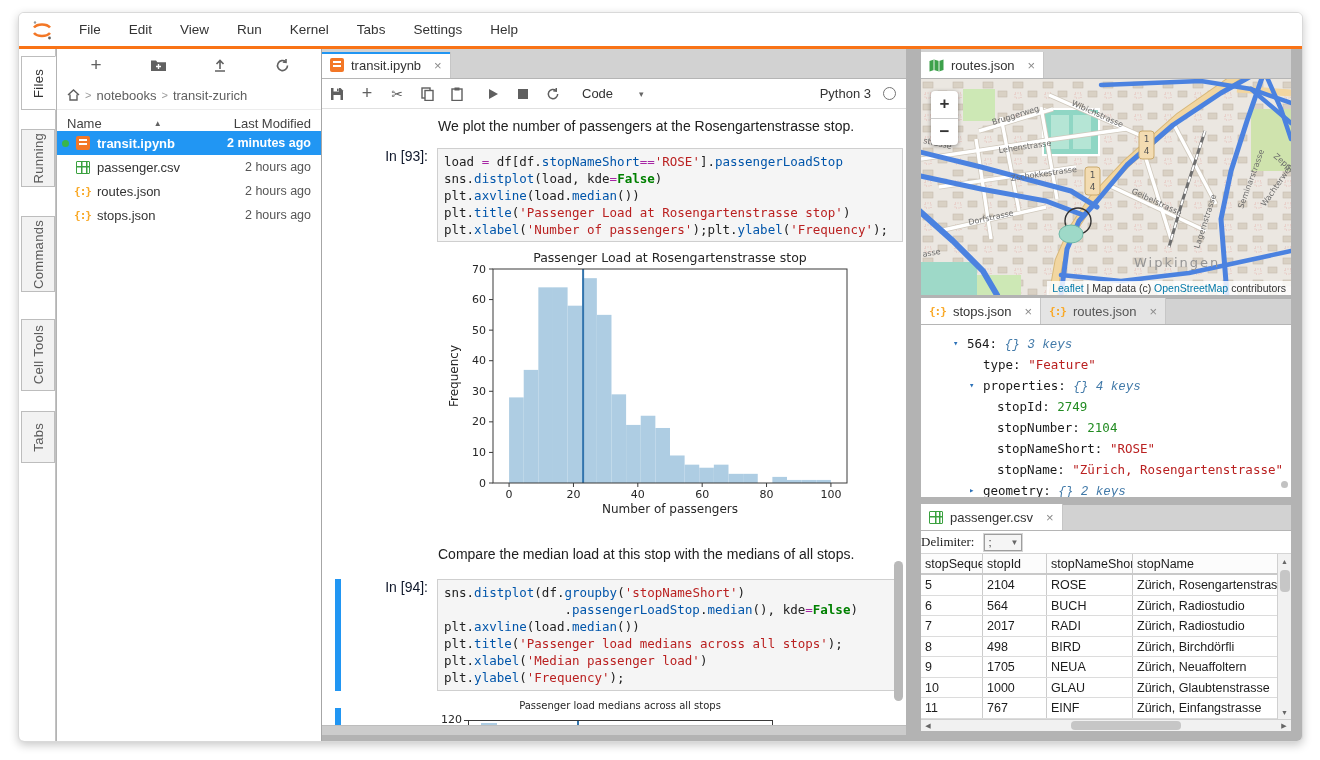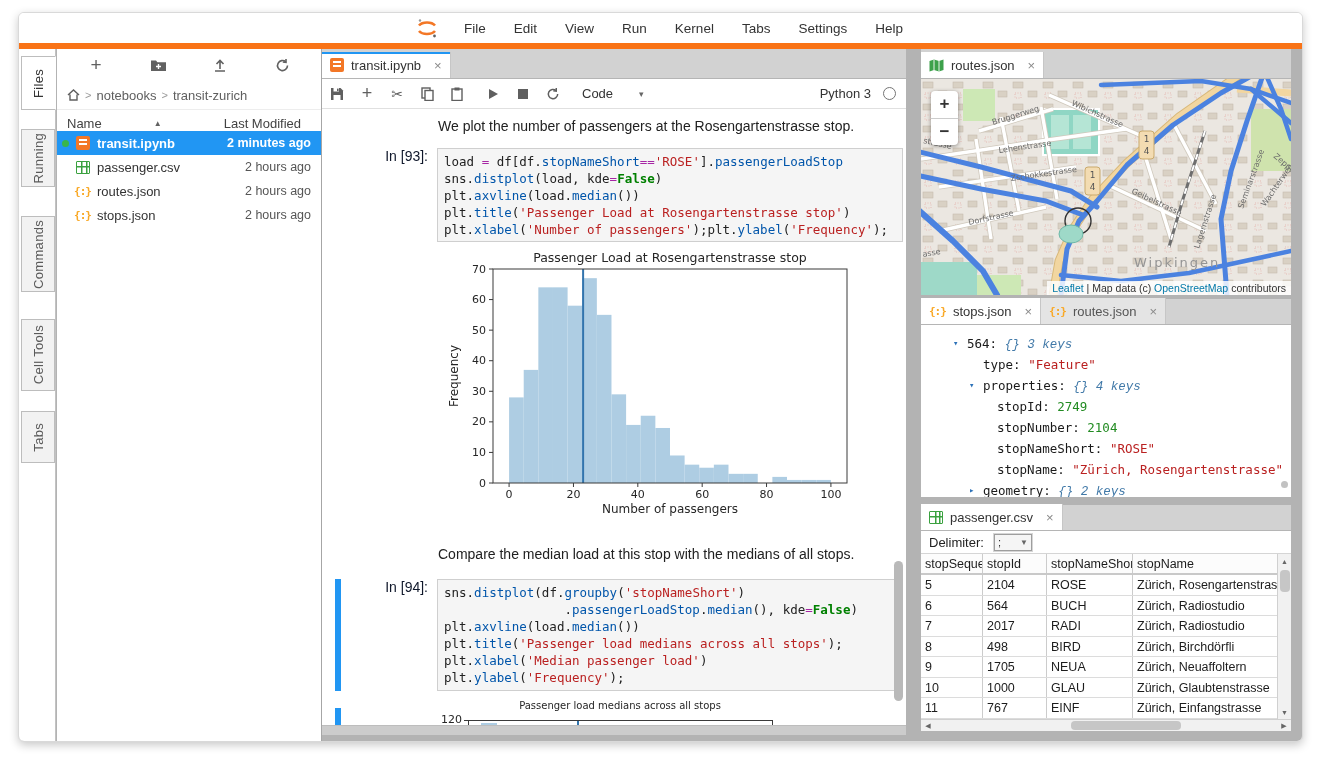--- a/index.html
+++ b/index.html
@@ -1,22 +1,22 @@
 <!DOCTYPE html>
 <html><head>
 <meta charset="utf-8">
 <style>
   html,body{margin:0;padding:0;background:#fff;}
   *{box-sizing:border-box;}
   body{font-family:"Liberation Sans",sans-serif;width:1320px;height:760px;position:relative;overflow:hidden;}
   .window{position:absolute;left:18px;top:12px;width:1285px;height:730px;background:#fff;
           border:1px solid #d9d9d9;border-radius:6px;box-shadow:0 3px 10px rgba(0,0,0,.22);overflow:hidden;}
   
-  .menubar{position:absolute;left:0;top:0;width:100%;height:36px;background:#fff;border-bottom:6px solid #f97316;
-           display:flex;align-items:center;justify-content:center;}
+  .menubar{position:absolute;left:0;top:0;width:100%;height:36px;background:#fff;border-bottom:3px solid #f97316;
+           display:flex;align-items:center;}
   .logo{width:22px;height:22px;margin:0 12px 0 12px;position:relative;}
   .menu-item{font-size:13.5px;color:#333;padding:0 14px;cursor:default;}
   
   .dock{position:absolute;left:0;top:36px;width:1285px;height:694px;background:#b3b3b3;}
   
   .left-strip{position:absolute;left:0;top:0;width:37px;height:694px;background:#fff;border-right:1px solid #c2c2c2;}
   .vtab{position:absolute;left:2px;width:34px;background:#f2f2f2;border:1px solid #bdbdbd;
         display:flex;align-items:center;justify-content:center;font-size:13px;color:#5a5a5a;}
   .vtab span{writing-mode:vertical-rl;transform:rotate(180deg);letter-spacing:.3px;}
   .vtab.active{background:#fff;border-right:1px solid #fff;left:2px;width:35px;color:#333;}
@@ -24,21 +24,21 @@
   .filebrowser{position:absolute;left:38px;top:0;width:265px;height:694px;background:#fff;border-right:1px solid #a6a6a6;}
   .fb-toolbar{position:absolute;left:0;top:0;width:100%;height:32px;display:flex;align-items:center;justify-content:space-around;padding:0 8px;}
   .fb-btn{width:28px;height:24px;display:flex;align-items:center;justify-content:center;color:#525252;}
   .fb-plus{font-size:19px;color:#616161;}
   .breadcrumb{position:absolute;left:10px;top:36px;height:20px;display:flex;align-items:center;font-size:13px;color:#5f5f5f;gap:5px;}
   .crumb-sep{color:#9a9a9a;font-size:11px;}
   .fb-header{position:absolute;left:0;top:60px;width:100%;height:28px;border-bottom:1px solid #e0e0e0;border-top:1px solid #ededed;
              font-size:13px;color:#424242;display:flex;align-items:center;}
   .fb-header .h-name{margin-left:10px;}
   .sort-arrow{font-size:8px;color:#616161;margin-left:52px;}
-  .fb-header .h-mod{margin-left:auto;margin-right:20px;}
+  .fb-header .h-mod{margin-left:auto;margin-right:10px;}
   .fb-rows{position:absolute;left:0;top:82px;width:100%;}
   .fb-row{height:24px;display:flex;align-items:center;font-size:13px;color:#333;position:relative;}
   .fb-row .dot{position:absolute;left:5px;width:7px;height:7px;border-radius:50%;background:#39b54a;}
   .fb-row .fi{margin-left:18px;width:15px;height:15px;display:flex;align-items:center;justify-content:center;flex:none;}
   .fb-row .fname{margin-left:7px;white-space:nowrap;}
   .fb-row .ftime{margin-left:auto;margin-right:10px;color:#555;font-size:12.5px;}
   .fb-row.selected{background:#2196f3;color:#fff;font-weight:bold;}
   .fb-row.selected .ftime{color:#fff;}
   
   .ic-notebook{width:14px;height:14px;background:#f37726;border-radius:2px;position:relative;}
@@ -99,21 +99,21 @@
   .json-row{height:21px;line-height:21px;position:relative;white-space:nowrap;}
   .json-row .tri{color:#2d72b8;font-size:9px;position:absolute;top:0;}
   .json-key{color:#1a1a1a;}
   .json-meta{color:#4179a8;font-style:italic;font-family:Liberation Mono, monospace;}
   .json-num{color:#228b22;}
   .json-str{color:#ba2121;}
   .json-scrolldot{position:absolute;right:3px;top:180px;width:7px;height:7px;border-radius:50%;background:#c2c2c2;}
   .csv-tabbar{left:902px;top:456px;width:370px;height:26px;}
   .csv-delim{position:absolute;left:902px;top:482px;width:370px;height:23px;background:#fff;border-bottom:1px solid #d5d5d5;
              display:flex;align-items:center;font-size:13px;color:#222;}
-  .delim-label{margin-left:8px;}
+  .delim-label{font-family:Liberation Serif, serif;}
   .delim-select{margin-left:10px;width:38px;height:17px;border:1px solid #9e9e9e;outline:1px solid #d6d6d6;background:#f5f5f5;
                 display:flex;align-items:center;justify-content:space-between;padding:0 3px;font-size:11px;color:#333;}
   .delim-select .chev{font-size:8px;color:#666;}
   .csv-table{position:absolute;left:902px;top:505px;width:370px;height:165px;background:#fff;overflow:hidden;
              font-size:12.5px;color:#1c1c1c;}
   .csv-grid{position:absolute;left:0;top:0;width:356px;}
   .csv-row{display:flex;height:20.5px;line-height:20px;border-bottom:1px solid #dcdcdc;}
   .csv-row.head{height:21px;border-bottom:2px solid #c9c9c9;background:#fcfcfc;}
   .csv-cell{border-right:1px solid #ccc;padding:0 4px;overflow:hidden;white-space:nowrap;flex:none;}
   .c0{width:62px;}.c1{width:64px;}.c2{width:86px;}.c3{width:144px;border-right:none;}

